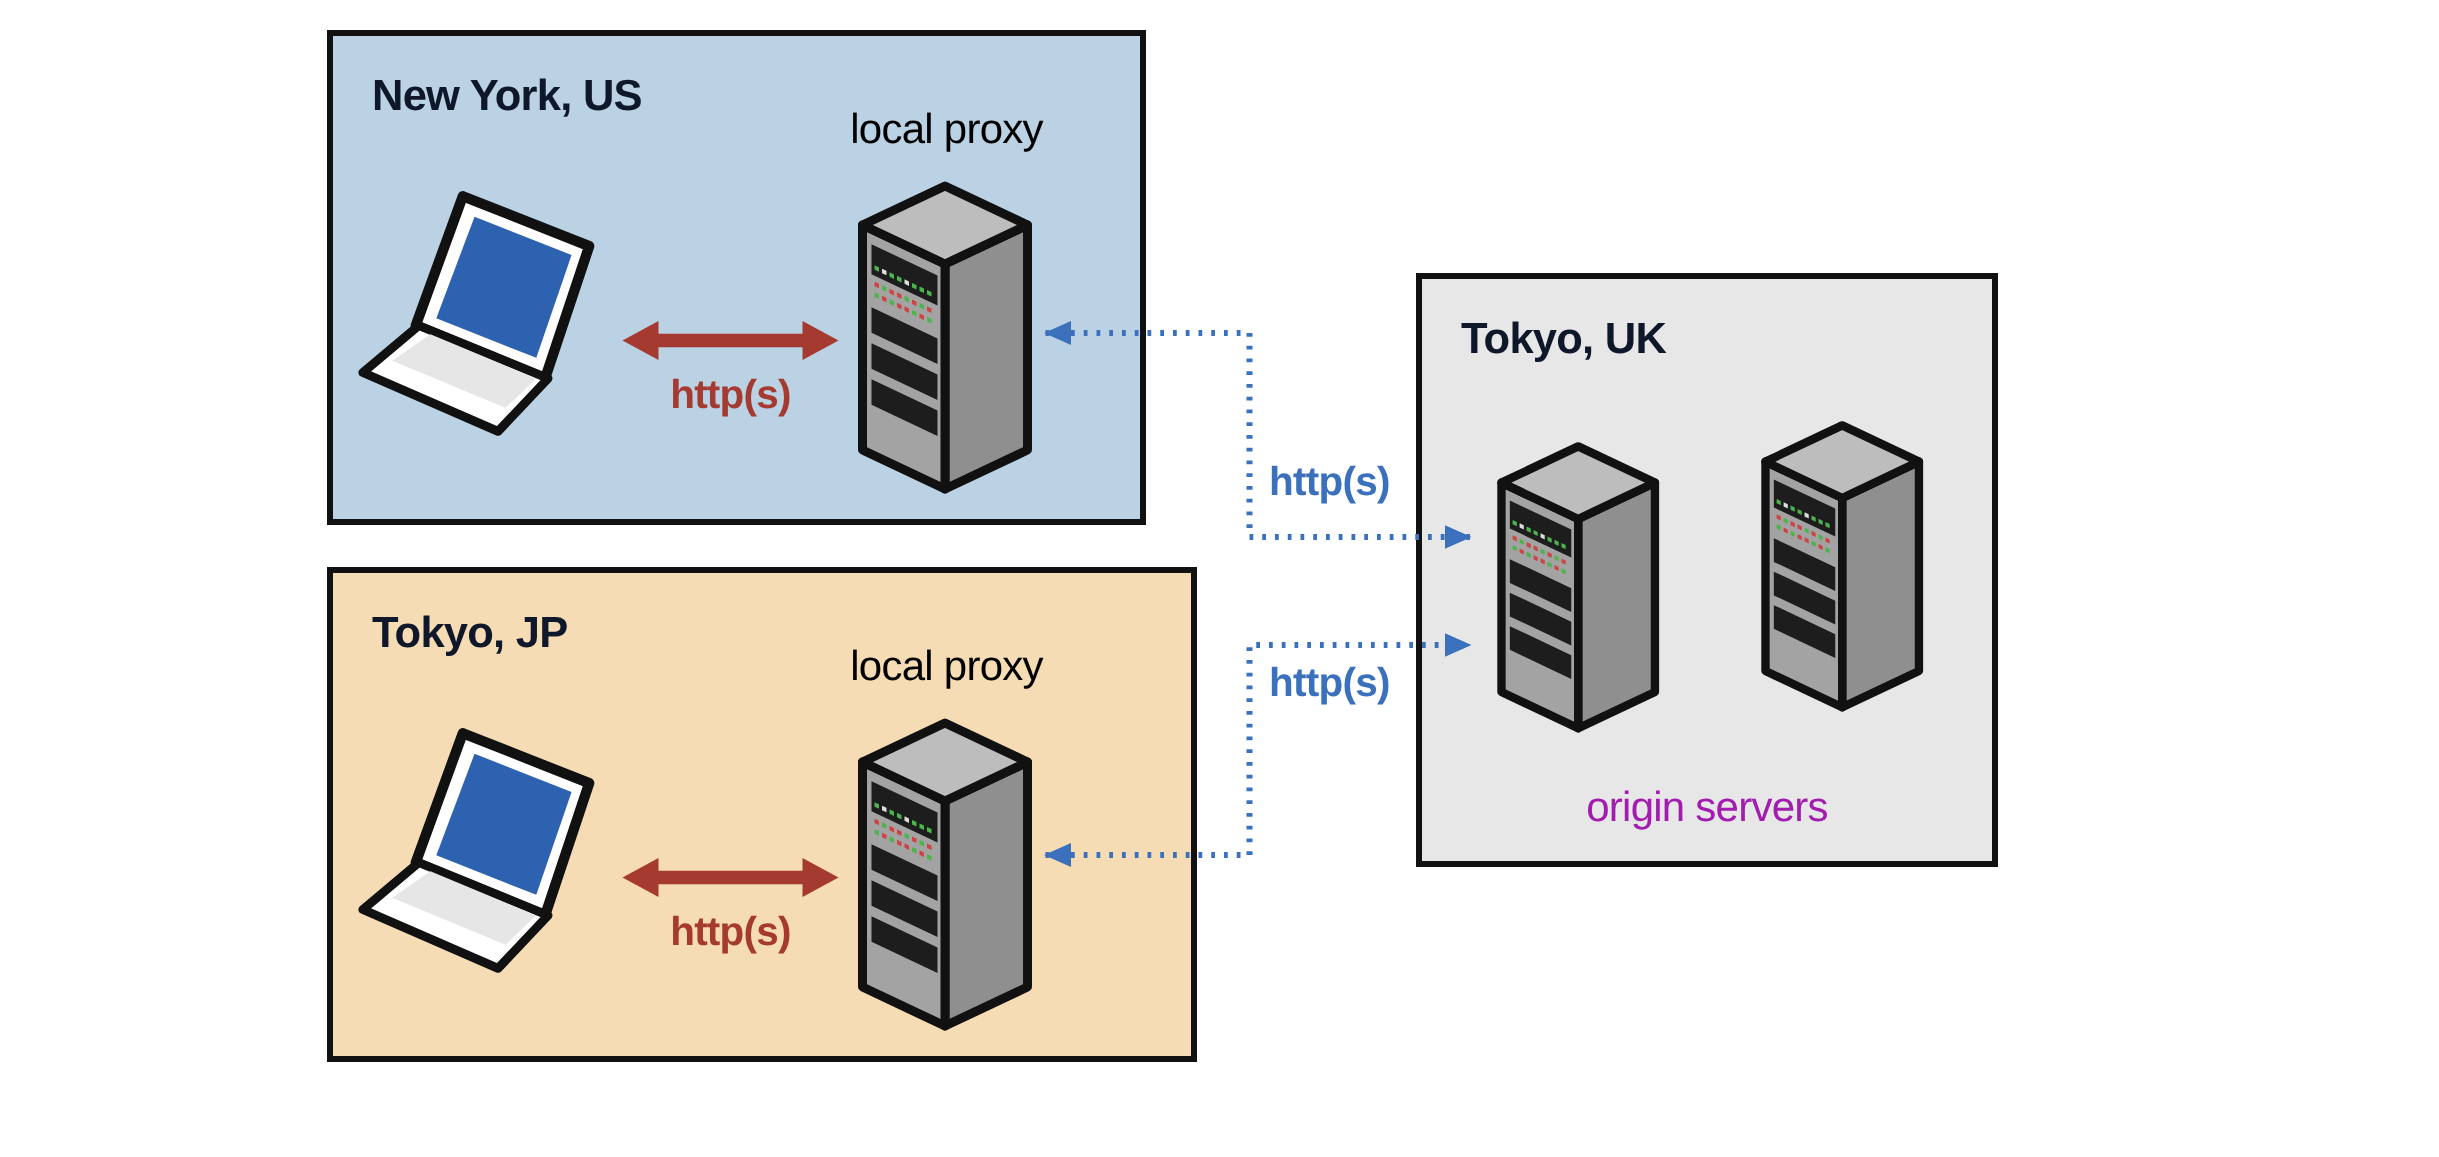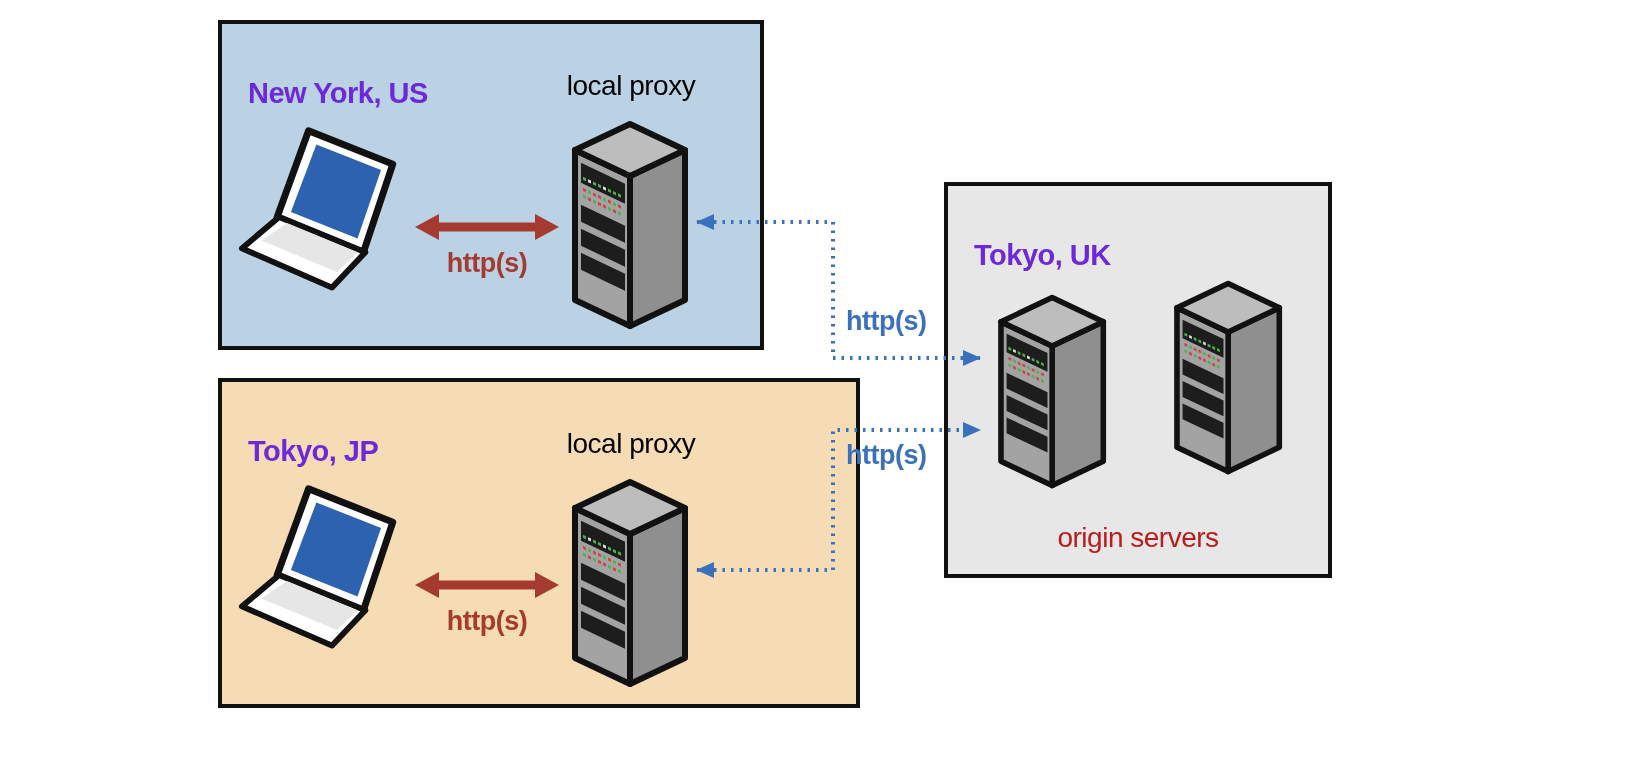--- a/index.html
+++ b/index.html
@@ -2,33 +2,33 @@
 <html><head>
 <meta charset="utf-8">
 <style>
   html,body{margin:0;padding:0;background:#ffffff;}
   .canvas{
     position:relative;width:1626px;height:771px;background:#ffffff;
     font-family:"Liberation Sans",sans-serif;overflow:hidden;
   }
   .region{position:absolute;border:4px solid #111;box-sizing:border-box;}
   .region-ny{left:218px;top:20px;width:546px;height:330px;background:#bad2e4;}
-  .region-tk{left:218px;top:378px;width:642px;height:330px;background:#f6dcb4;}
+  .region-tk{left:218px;top:378px;width:580px;height:330px;background:#f6dcb4;}
   .region-ld{left:944px;top:182px;width:388px;height:396px;background:#e7e7e7;}
 
-  .region-title{position:absolute;left:26px;top:24px;font-size:29px;font-weight:700;color:#6d28d9;letter-spacing:-0.5px;margin-top:29px;}
+  .region-title{position:absolute;left:26px;top:24px;font-size:29px;font-weight:700;color:#0f172a;letter-spacing:-0.5px;}
   .proxy-label{position:absolute;left:299px;top:46px;width:220px;text-align:center;font-size:28px;color:#000000;letter-spacing:-0.5px;}
   .laptop{position:absolute;left:14px;top:100px;width:196px;height:188px;}
   .proxy-server{position:absolute;left:335px;top:94px;width:150px;height:215px;}
   .lan-arrow{position:absolute;left:190px;top:178px;width:150px;height:50px;color:#a53a30;}
   .lan-label{position:absolute;left:190px;top:224px;width:150px;text-align:center;font-size:27px;font-weight:700;color:#a53a30;letter-spacing:-0.5px;}
 
   .origin-server-right{position:absolute;left:212px;top:92px;width:140px;height:200px;}
   .origin-server-left{position:absolute;left:36px;top:106px;width:140px;height:200px;}
-  .origin-label{position:absolute;left:0;top:336px;width:100%;text-align:center;font-size:28px;color:#b91c1c;letter-spacing:-0.5px;}
+  .origin-label{position:absolute;left:0;top:336px;width:100%;text-align:center;font-size:28px;color:#a21caf;letter-spacing:-0.5px;}
 
   .wan-overlay{position:absolute;left:0;top:0;width:1626px;height:771px;pointer-events:none;}
   .wan-path{fill:none;stroke:#3b70bd;stroke-width:4;stroke-dasharray:2.5 6;
     marker-start:url(#arrowBlue);marker-end:url(#arrowBlue);}
   .wan-label{position:absolute;font-size:27px;font-weight:700;color:#3b70bd;letter-spacing:-0.5px;}
   .wan-label-top{left:846px;top:306px;}
   .wan-label-bottom{left:846px;top:440px;}
 </style>
 </head>
 <body>

